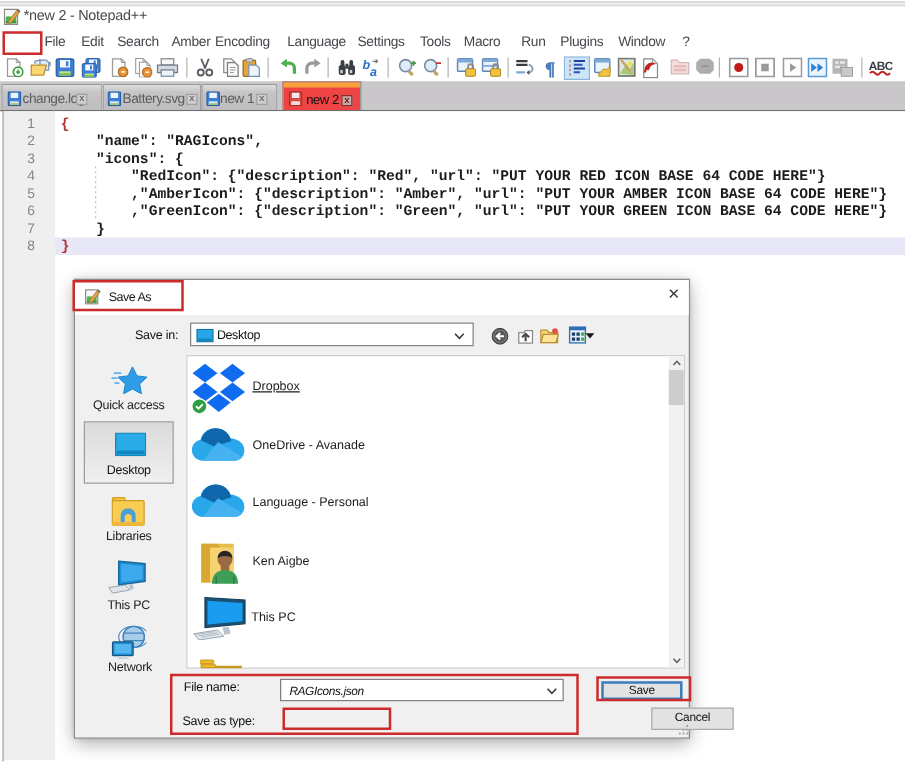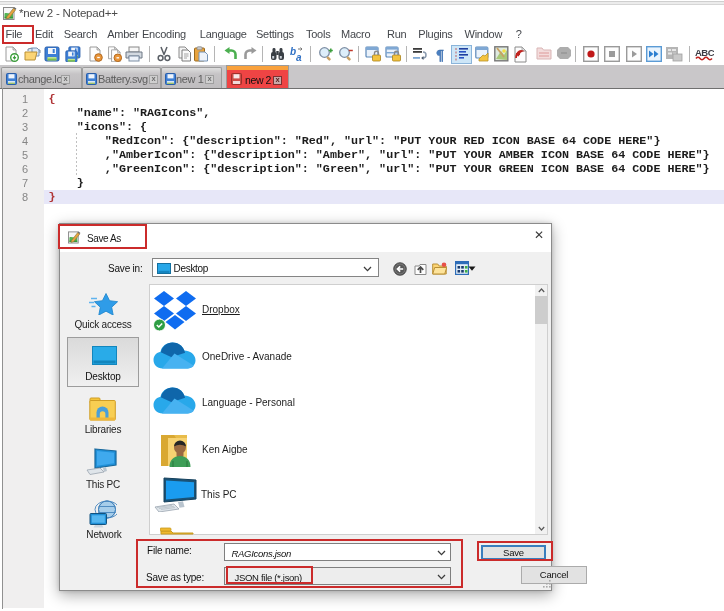--- a/index.html
+++ b/index.html
@@ -2,21 +2,21 @@
 <html><head>
 <meta charset="utf-8">
 <style>
 html,body{margin:0;padding:0;}
 body{width:724px;height:611px;background:#ffffff;overflow:hidden;position:relative;
   font-family:"Liberation Sans",sans-serif;-webkit-font-smoothing:antialiased;}
 .abs{position:absolute;}
 
 #topstrip{left:0;top:1px;width:724px;height:4px;background:#ececec;border-top:1px solid #cfcfcf;border-bottom:1px solid #d6d6d6;box-sizing:border-box;}
 #titletext{left:19px;top:7px;font-size:11.5px;color:#4a4a4a;letter-spacing:-0.2px;}
-.menuitem{top:28px;font-size:11px;color:#44474c;letter-spacing:-0.25px;}
+.menuitem{top:28px;font-size:11px;color:#44474c;letter-spacing:-0.25px;margin-left:30px;}
 
 .tsep{top:46px;width:1px;height:16px;background:#b5b5b5;}
 
 #tabbar{left:0;top:65px;width:724px;height:23px;background:#c9c7c9;}
 .tab{top:67px;height:21px;background:linear-gradient(#dedede, #c6c4c6 30%, #bfbdbf);border:1px solid #9b9b9b;border-bottom:none;box-sizing:border-box;border-radius:2px 2px 0 0;}
 .tabtxt{font-size:11px;color:#5d5d5d;letter-spacing:-0.4px;top:5px;position:absolute;white-space:nowrap;}
 .tabx{position:absolute;top:7px;width:9px;height:9px;border:1px solid #9f9f9f;background:#cfcfcf;box-sizing:border-box;color:#6e6e6e;font-size:7.5px;line-height:6.5px;text-align:center;font-weight:bold;}
 #tabactive{left:226px;top:65px;width:63px;height:23px;background:#ef4444;border:1px solid #9b9b9b;border-bottom:none;box-sizing:border-box;}
 #tabactive .bar{position:absolute;left:0;top:0;width:100%;height:3.5px;background:#f9a13c;}
 
@@ -488,26 +488,20 @@
 </svg>
 
   <div class="abs dlab" style="left:87px;top:321px;">File name:</div>
   <div class="combo" style="left:163.5px;top:318.5px;width:227px;height:18.5px;">
     <div class="cartxt" style="left:7px;top:4px;font-style:italic;">RAGIcons.json</div>
     <svg class="abs" style="left:212px;top:6.5px" width="9" height="6" viewBox="0 0 9 6">
         <path d="M1,1 L4.5,4.6 L8,1" fill="none" stroke="#3c3c3c" stroke-width="1.3"></path>
       </svg>
   </div>
   <div class="abs dlab" style="left:86px;top:347.5px;">Save as type:</div>
-  <div class="combo" style="left:163.5px;top:342.5px;width:227px;height:18.5px;background:#ededed;">
-    <div class="cartxt" style="left:10px;top:4px;">JSON file (*.json)</div>
-    <svg class="abs" style="left:212px;top:6.5px" width="9" height="6" viewBox="0 0 9 6">
-        <path d="M1,1 L4.5,4.6 L8,1" fill="none" stroke="#3c3c3c" stroke-width="1.3"></path>
-      </svg>
-  </div>
   <div class="btn" style="left:421px;top:320.5px;width:65px;height:15px;border:2px solid #3a7ebd;line-height:11px;">Save</div>
   <div class="btn" style="left:421px;top:342px;width:66px;height:17.5px;border:1px solid #ababab;line-height:15px;margin-left:40px;">Cancel</div>
   <svg class="abs" style="left:483px;top:356px" width="8" height="8" viewBox="0 0 8 8">
       <g fill="#a8a8a8">
         <rect x="6" y="0" width="1.6" height="1.6"></rect>
         <rect x="6" y="3" width="1.6" height="1.6"></rect>
         <rect x="3" y="3" width="1.6" height="1.6"></rect>
         <rect x="6" y="6" width="1.6" height="1.6"></rect>
         <rect x="3" y="6" width="1.6" height="1.6"></rect>
         <rect x="0" y="6" width="1.6" height="1.6"></rect>

